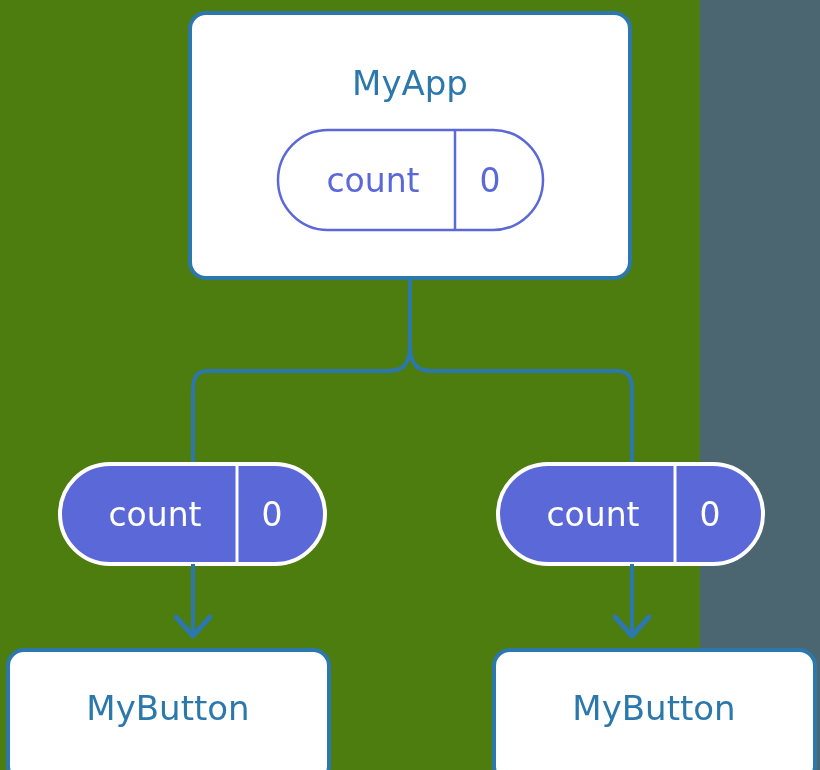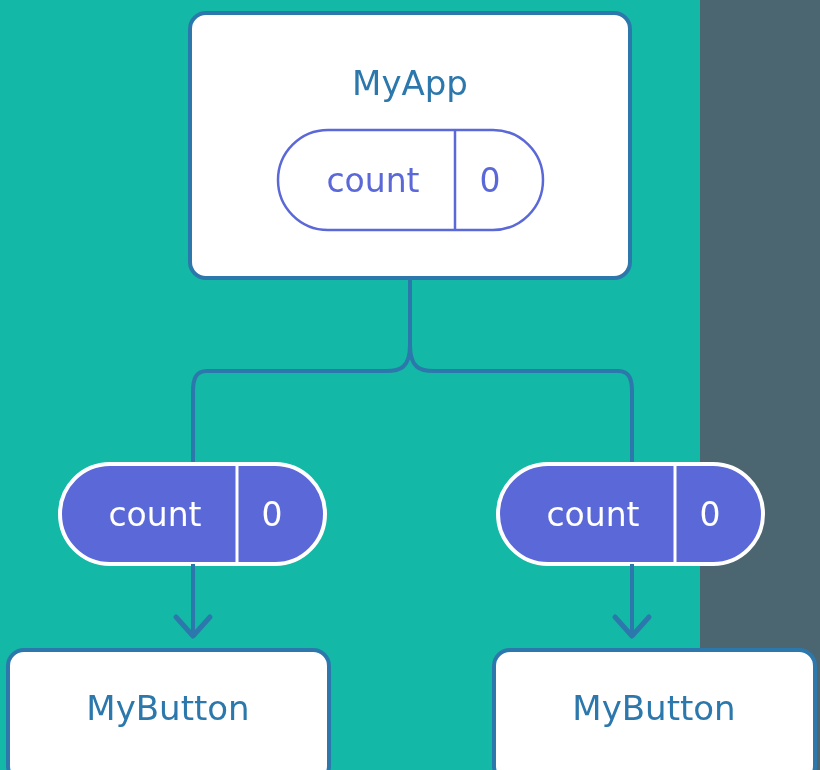--- a/index.html
+++ b/index.html
@@ -10,21 +10,21 @@
   body {
     width: 820px;
     height: 770px;
     overflow: hidden;
     font-family: "DejaVu Sans", sans-serif;
   }
   #diagram-root {
     position: relative;
     width: 700px;
     height: 770px;
-    background: #14b8a6;
+    background: #4d7c0f;
   }
   svg.diagram {
     display: block;
     width: 820px;
     height: 770px;
   }
   .node-title {
     font-family: "DejaVu Sans", sans-serif;
     font-size: 34px;
     fill: #2c78ac;

